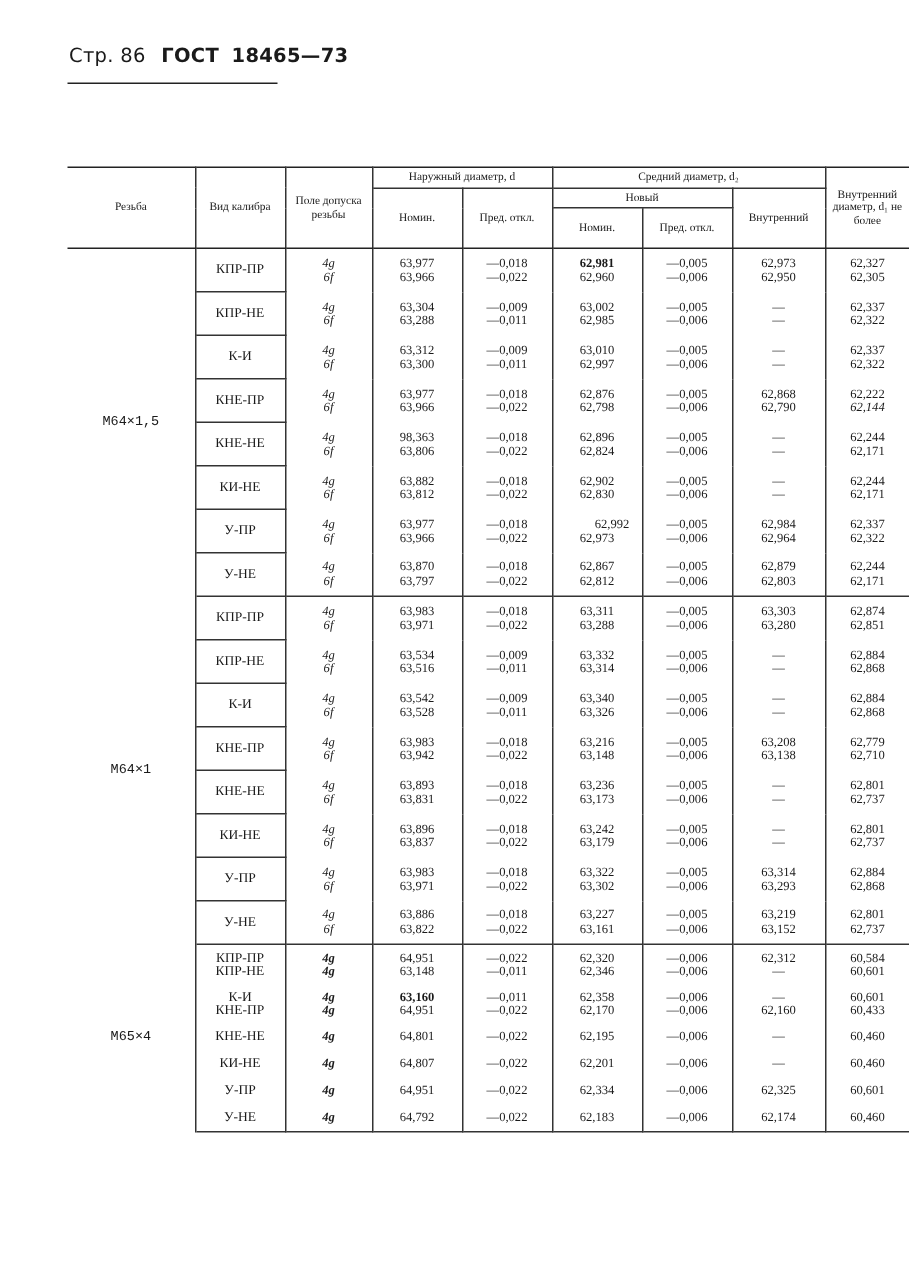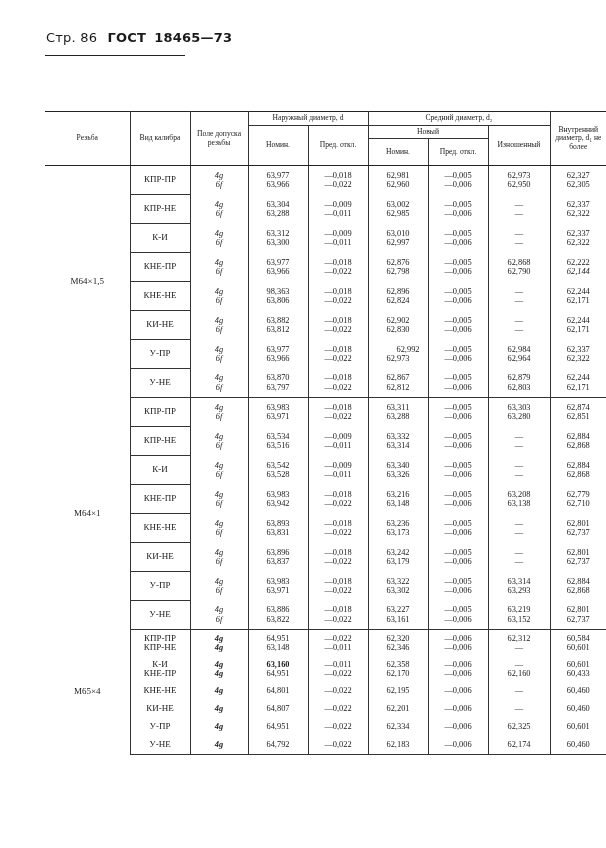--- a/index.html
+++ b/index.html
@@ -33,21 +33,21 @@
   table.gost thead tr.r3 th, table.gost thead th.full { border-bottom: 1.5px solid #222; }
   table.gost th.sub { border-bottom: 1px solid #333; }
   table.gost th:first-child { border-left: none; }
   table.gost th:last-child { border-right: none; }
   table.gost td {
     border-left: 1px solid #333; border-right: 1px solid #333;
     padding: 0 2px; text-align: center; vertical-align: middle;
   }
   table.gost td:first-child { border-left: none; }
   table.gost td:last-child { border-right: none; }
-  td.thread { text-align: left; padding-left: 4px; font-size: 9px; vertical-align: middle; }
+  td.thread { text-align: left; padding-left: 4px; font-size: 9px; vertical-align: middle; font-family: Liberation Mono, monospace; }
   td.kind { font-size: 9px; vertical-align: top; padding-top: 4px; }
   tr.grp td.kind { border-bottom: 1px solid #333; }
   tr.group-end td { border-bottom: 1px solid #333; }
   td.tol { font-style: italic; font-size: 8.4px; }
   tr.grp td { height: 28px; }
   tr.m65 td { height: 18px; }
   tr.m65.dbl td { height: 26px; }
   td.tol-b { font-style: italic; font-weight: bold; }
   tr.m65 td.kind { padding-top: 0; vertical-align: middle; }
 </style>
@@ -79,21 +79,21 @@
       <th rowspan="3" class="full">Вид калибра</th>
       <th rowspan="3" class="full">Поле допуска резьбы</th>
       <th colspan="2" class="sub">Наружный диаметр, d</th>
       <th colspan="3" class="sub">Средний диаметр, d₂</th>
       <th rowspan="3" class="full">Внутренний диаметр, d₁ не более</th>
     </tr>
     <tr class="r2">
       <th rowspan="2" class="full">Номин.</th>
       <th rowspan="2" class="full">Пред. откл.</th>
       <th colspan="2" class="sub">Новый</th>
-      <th rowspan="2" class="full">Изношенный</th>
+      <th rowspan="2" class="full">Внутренний</th>
     </tr>
     <tr class="r3">
       <th style="height:22px">Номин.</th>
       <th>Пред. откл.</th>
     </tr>
   </thead>
   <tbody id="tbody">
       <tr class="grp">
         <td class="thread" rowspan="8">M64×1,5</td>
         <td class="kind">КПР-ПР</td>
@@ -103,21 +103,21 @@
         </td>
         <td>
           <span style="display: block;">63,977</span>
           <span style="display: block;">63,966</span>
         </td>
         <td>
           <span style="display: block;">—0,018</span>
           <span style="display: block;">—0,022</span>
         </td>
         <td>
-          <span style="display: block;">62,981</span>
+          <span style="display: block; font-weight: bold;">62,981</span>
           <span style="display: block;">62,960</span>
         </td>
         <td>
           <span style="display: block;">—0,005</span>
           <span style="display: block;">—0,006</span>
         </td>
         <td>
           <span style="display: block;">62,973</span>
           <span style="display: block;">62,950</span>
         </td>

